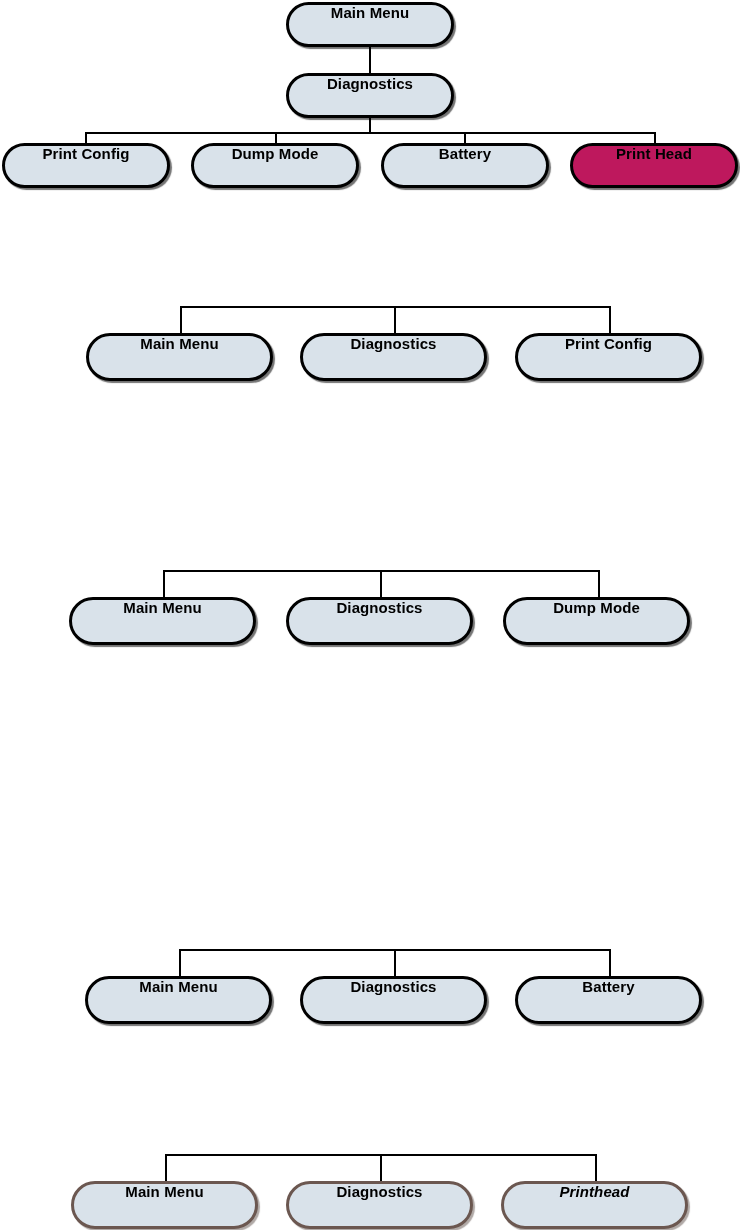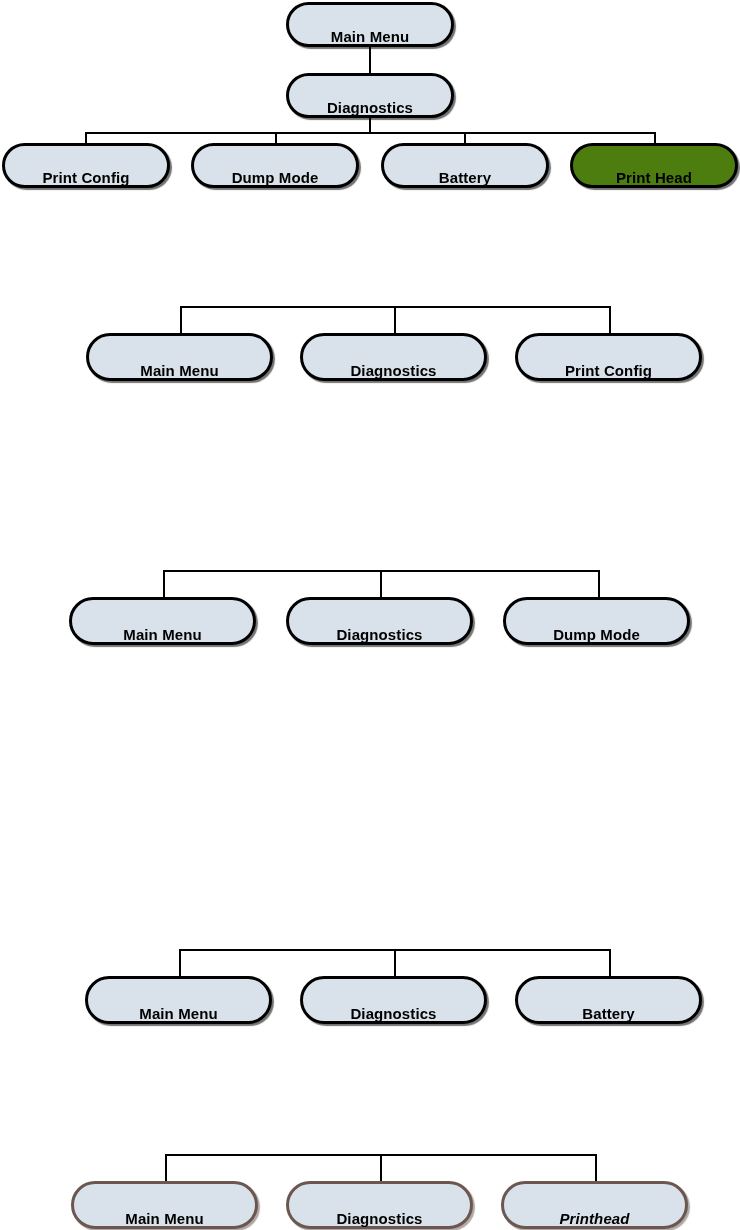--- a/index.html
+++ b/index.html
@@ -43,21 +43,21 @@
     border-left-width: 2px;
     border-left-style: solid;
     border-left-color: #000000;
   }
 
   
   .node {
     position: absolute;
     box-sizing: border-box;
     display: flex;
-    align-items: flex-end;
+    align-items: flex-start;
     justify-content: center;
     background: #d9e2ea;
     border: 3px solid #f97316;
     border-radius: 999px;
     box-shadow: 2px 2px 1px rgba(0,0,0,0.55);
     color: #000000;
     font-weight: bold;
     font-size: 15px;
     letter-spacing: 0.1px;
     line-height: 1;
@@ -92,21 +92,21 @@
       </div>
       <div class="node" style="left: 2px; top: 143px; width: 168px; height: 45px; background: rgb(217, 226, 234); border-color: rgb(0, 0, 0); color: rgb(0, 0, 0);">
         <span class="node-label">Print Config</span>
       </div>
       <div class="node" style="left: 191px; top: 143px; width: 168px; height: 45px; background: rgb(217, 226, 234); border-color: rgb(0, 0, 0); color: rgb(0, 0, 0);">
         <span class="node-label">Dump Mode</span>
       </div>
       <div class="node" style="left: 381px; top: 143px; width: 168px; height: 45px; background: rgb(217, 226, 234); border-color: rgb(0, 0, 0); color: rgb(0, 0, 0);">
         <span class="node-label">Battery</span>
       </div>
-      <div class="node" style="left: 570px; top: 143px; width: 168px; height: 45px; background: #4d7c0f; border-color: rgb(0, 0, 0); color: rgb(0, 0, 0);">
+      <div class="node" style="left: 570px; top: 143px; width: 168px; height: 45px; background: #be185d; border-color: rgb(0, 0, 0); color: rgb(0, 0, 0);">
         <span class="node-label">Print Head</span>
       </div>
     </div>
     <div class="group" style="left: 0px; top: 0px; height: 0px;">
       <div class="conn-h" style="left: 180px; top: 306px; width: 430px; border-top-color: rgb(0, 0, 0);"></div>
       <div class="conn-v" style="left: 180px; top: 306px; height: 29px; border-left-color: rgb(0, 0, 0);"></div>
       <div class="conn-v" style="left: 394px; top: 306px; height: 29px; border-left-color: rgb(0, 0, 0);"></div>
       <div class="conn-v" style="left: 609px; top: 306px; height: 29px; border-left-color: rgb(0, 0, 0);"></div>
       <div class="node" style="left: 86px; top: 333px; width: 187px; height: 48px; background: rgb(217, 226, 234); border-color: rgb(0, 0, 0); color: rgb(0, 0, 0);">
         <span class="node-label">Main Menu</span>

